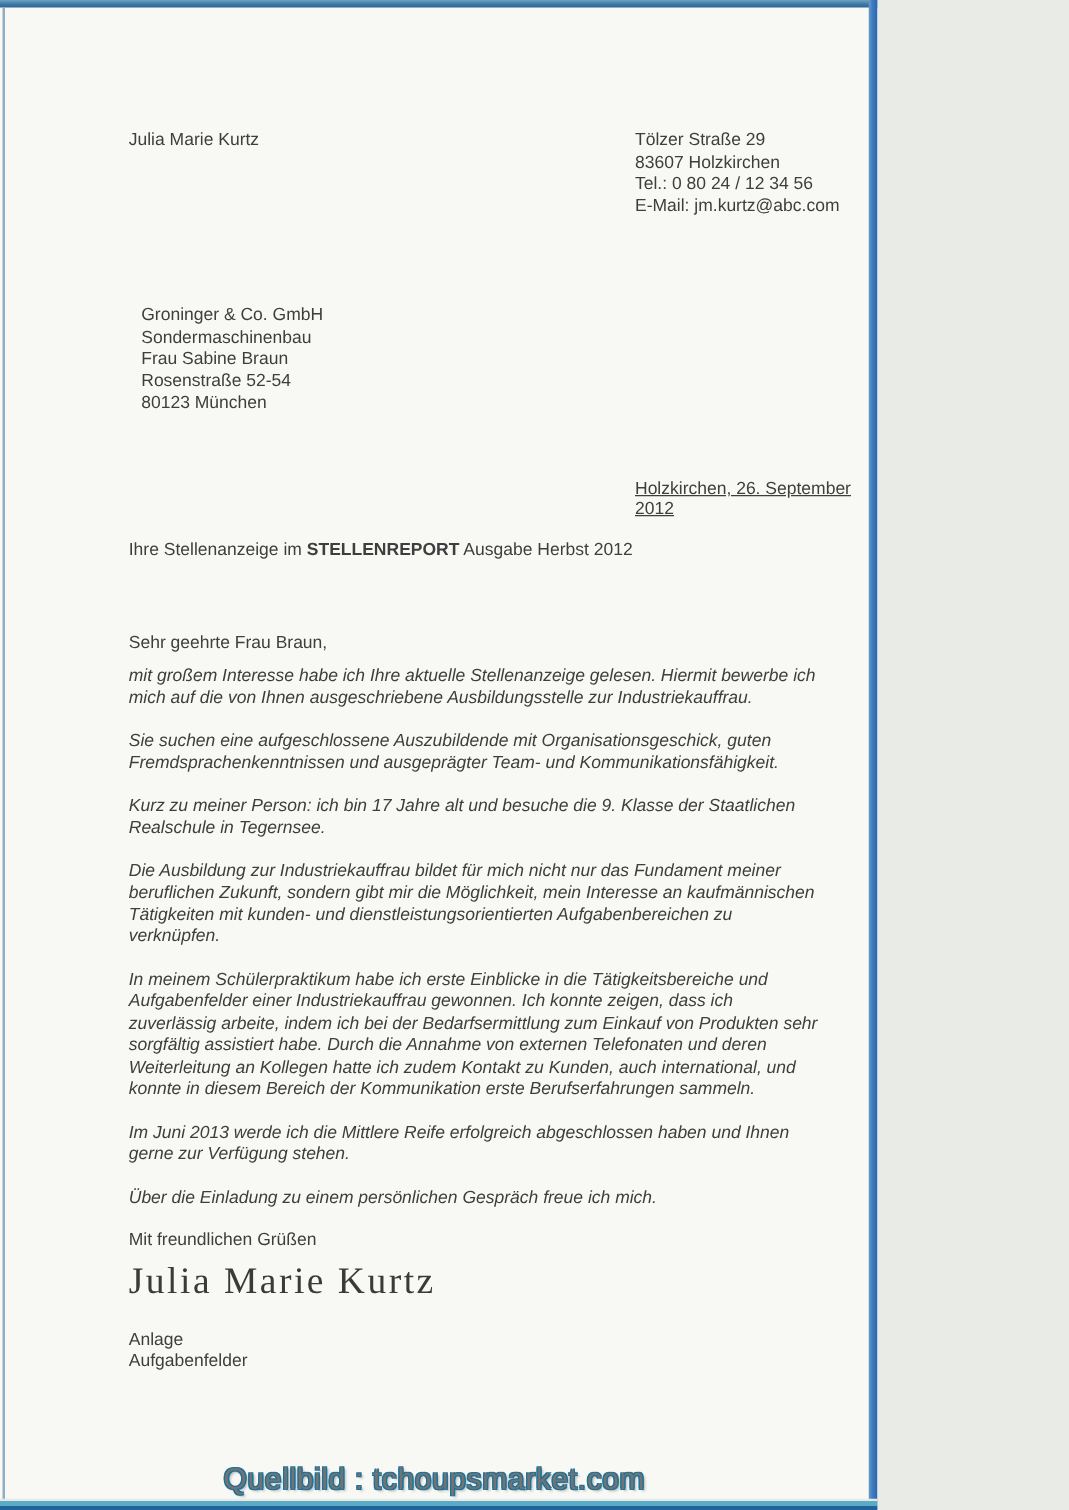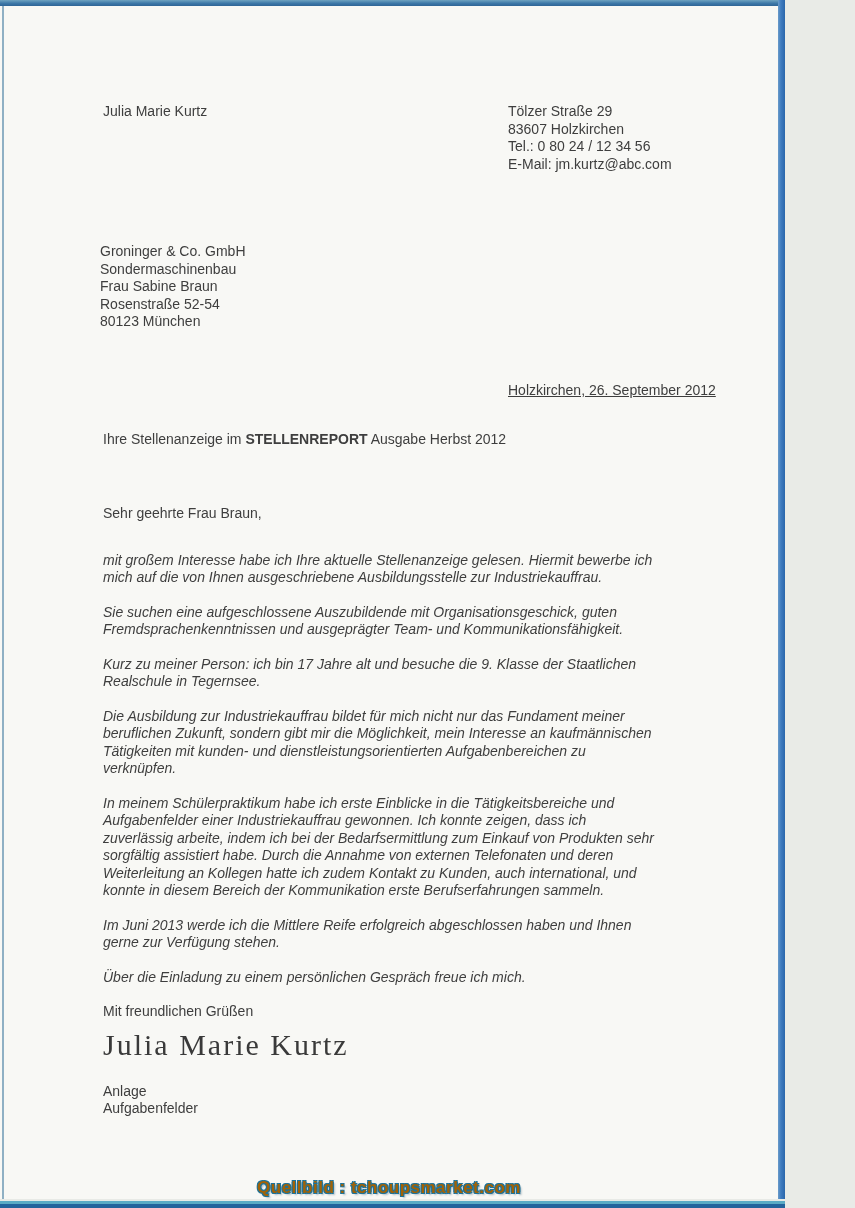--- a/index.html
+++ b/index.html
@@ -3,21 +3,21 @@
 <meta charset="utf-8">
 <style>
   html, body { margin: 0; padding: 0; }
   body {
     width: 855px; height: 1208px;
     background: #e9ebe7;
     font-family: "Liberation Sans", sans-serif;
   }
   .page {
     position: relative;
-    width: 785px; height: 1208px;
+    width: 702px; height: 1208px;
     background: #f8f8f5;
     overflow: hidden;
     color: #3e3e3e;
   }
   
   .frame-top {
     position: absolute; top: 0; left: 0; right: 0; height: 6px;
     background: linear-gradient(#6fa3c0, #3d78a8 55%, #2f6596);
   }
   .frame-right {
@@ -28,47 +28,47 @@
     position: absolute; top: 6px; left: 2px; bottom: 8px; width: 2px;
     background: #8fb0c4;
   }
   .frame-bottom {
     position: absolute; left: 0; right: 0; bottom: 0; height: 9px;
     background: linear-gradient(#e8eae6 0 22%, #5aabc5 22% 60%, #23639c 60% 100%);
   }
 
   .sender-name { position: absolute; left: 103px; top: 103px; font-size: 14px; }
   .contact-block { position: absolute; left: 508px; top: 103px; font-size: 14px; line-height: 17.5px; }
-  .recipient-block { position: absolute; left: 100px; top: 243px; font-size: 14px; line-height: 17.5px; }
+  .recipient-block { position: absolute; left: 113px; top: 243px; font-size: 14px; line-height: 17.5px; }
   .date-line { position: absolute; left: 508px; top: 382px; font-size: 14px; text-decoration: underline; }
   .subject-block { position: absolute; left: 103px; top: 430px; font-size: 14px; line-height: 18px; }
   .subject-bold { font-weight: bold; }
 
   .letter-body {
     position: absolute; left: 103px; top: 505px; width: 680px;
     font-size: 14px; line-height: 17.5px;
   }
   .letter-body p { margin: 0 0 17px 0; white-space: pre-line; font-style: italic; }
-  .salutation { margin-bottom: 29px; }
+  .salutation { margin-bottom: 9px; }
   .signature {
     font-family: cursive;
     font-size: 30px; line-height: 44px;
     letter-spacing: 2px;
     color: #3a3a3a;
     margin: 2px 0 16px 0;
   }
   .enclosure { line-height: 17.5px; }
 
   .watermark-bar {
     position: absolute; left: 0; right: 7px; bottom: 10px;
     text-align: center;
   }
   .watermark-text {
-    font-size: 17px; font-weight: bold; letter-spacing: 0.5px;
-    color: #a16207;
+    font-size: 24px; font-weight: normal; letter-spacing: 0.5px;
+    color: #737373;
     text-shadow:
       -1px -1px 0 #1d7298, 1px -1px 0 #1d7298,
       -1px  1px 0 #1d7298, 1px  1px 0 #1d7298,
        2px  2px 2px rgba(20,60,90,0.35);
   }
 </style>
 </head>
 <body>
 
 <div class="page">

